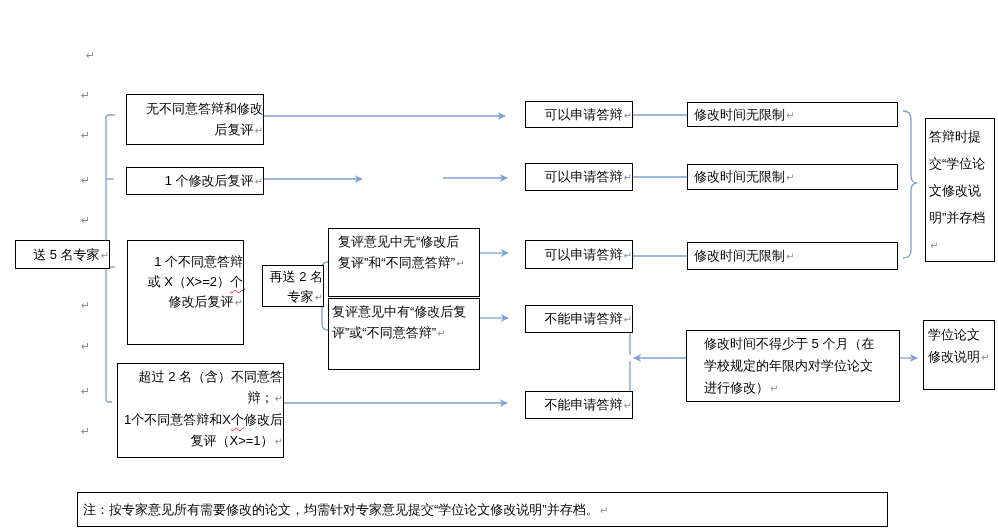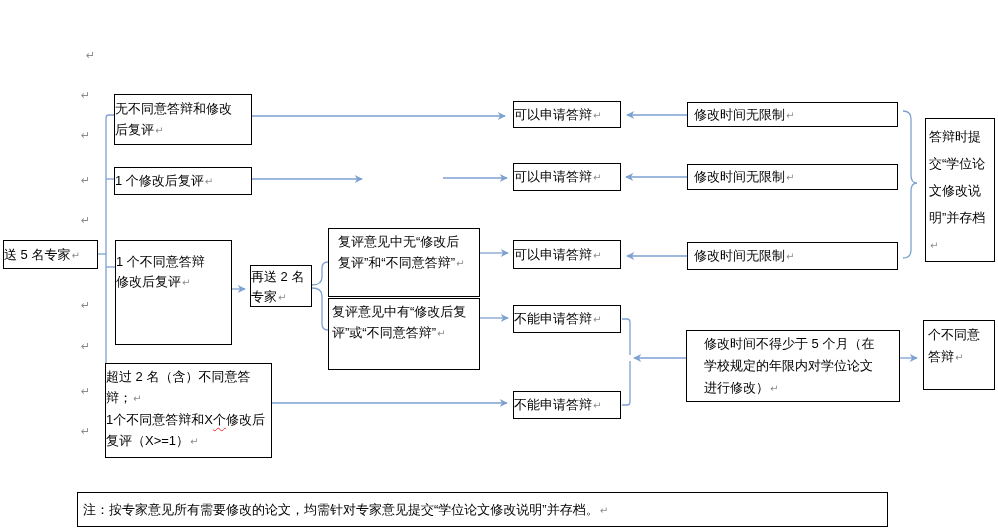--- a/index.html
+++ b/index.html
@@ -5,21 +5,21 @@
   html,body{margin:0;padding:0;background:#fff;}
   #page{position:relative;width:998px;height:532px;background:#fff;overflow:hidden;
         font-family:"Liberation Sans","DejaVu Sans",sans-serif;color:var(--text,#000);}
   #title{position:absolute;top:6px;left:0;width:998px;text-align:center;
          font-size:21px;font-weight:bold;letter-spacing:1px;}
   #flow-svg{position:absolute;left:0;top:0;z-index:1;}
   #flow-svg .conn{stroke:var(--connector,#7DA1D0);stroke-width:1.3;fill:none;}
   #flow-svg marker path{fill:var(--connector,#7DA1D0);stroke:none;}
   .box{position:absolute;z-index:2;background:#fff;border:1px solid var(--box-border,#000);
        box-sizing:border-box;font-size:13px;}
-  .center{text-align:left;}
+  .center{text-align:right;margin-left:12px;}
   .pm{color:var(--pilcrow,#8C8C8C);font-size:10px;margin-left:1px;}
   .pm-margin{position:absolute;z-index:2;color:var(--pilcrow,#8C8C8C);font-size:11px;}
   .sq{text-decoration:underline;text-decoration-style:wavy;
       text-decoration-color:var(--squiggle,#FF2B2B);text-decoration-thickness:1px;text-underline-offset:3px;}
   
   #box-send{left:3px;top:240px;width:95px;height:29px;line-height:27px;}
   #box-a1{left:114px;top:94px;width:138px;height:51px;line-height:21px;padding-top:3px;}
   #box-a2{left:114px;top:167px;width:138px;height:28px;line-height:26px;}
   #box-a3{left:115px;top:240px;width:117px;height:105px;line-height:20px;padding-top:11px;}
   #box-a4{left:105px;top:363px;width:167px;height:95px;line-height:21px;padding-top:2px;}
@@ -92,20 +92,21 @@
     <div>无不同意答辩和修改</div>
     <div><span>后复评</span><span class="pm">↵</span></div>
   </div>
 
   <div class="box center" id="box-a2">
     <span>1 个修改后复评</span><span class="pm">↵</span>
   </div>
 
   <div class="box center" id="box-a3">
     <div>1 个不同意答辩</div>
+    <div><span>或 X（X&gt;=2）</span><span class="sq">个</span></div>
     <div><span>修改后复评</span><span class="pm">↵</span></div>
   </div>
 
   <div class="box center" id="box-a4">
     <div><span>超过 2 名（含）不同意答辩；</span><span class="pm">↵</span></div>
     <div><span>1个不同意答辩和X</span><span class="sq">个</span><span>修改后复评（X&gt;=1）</span><span class="pm">↵</span></div>
   </div>
 
 
   <div class="box center" id="box-b3">
@@ -145,21 +146,21 @@
   </div>
   <div class="box" id="box-d3">
     <span>修改时间无限制</span><span class="pm">↵</span>
   </div>
 
   <div class="box" id="box-g">
     <span>修改时间不得少于 5 个月（在学校规定的年限内对学位论文进行修改）</span><span class="pm">↵</span>
   </div>
 
   <div class="box" id="box-h">
-    <span>个不同意答辩</span><span class="pm">↵</span>
+    <span>学位论文修改说明</span><span class="pm">↵</span>
   </div>
 
   <div class="box" id="box-i">
     <span>答辩时提交“学位论文修改说明”并存档</span><span class="pm">↵</span>
   </div>
 
   <div class="box" id="box-note">
     <span>注：按专家意见所有需要修改的论文，均需针对专家意见提交“学位论文修改说明”并存档。</span><span class="pm">↵</span>
   </div>
 

